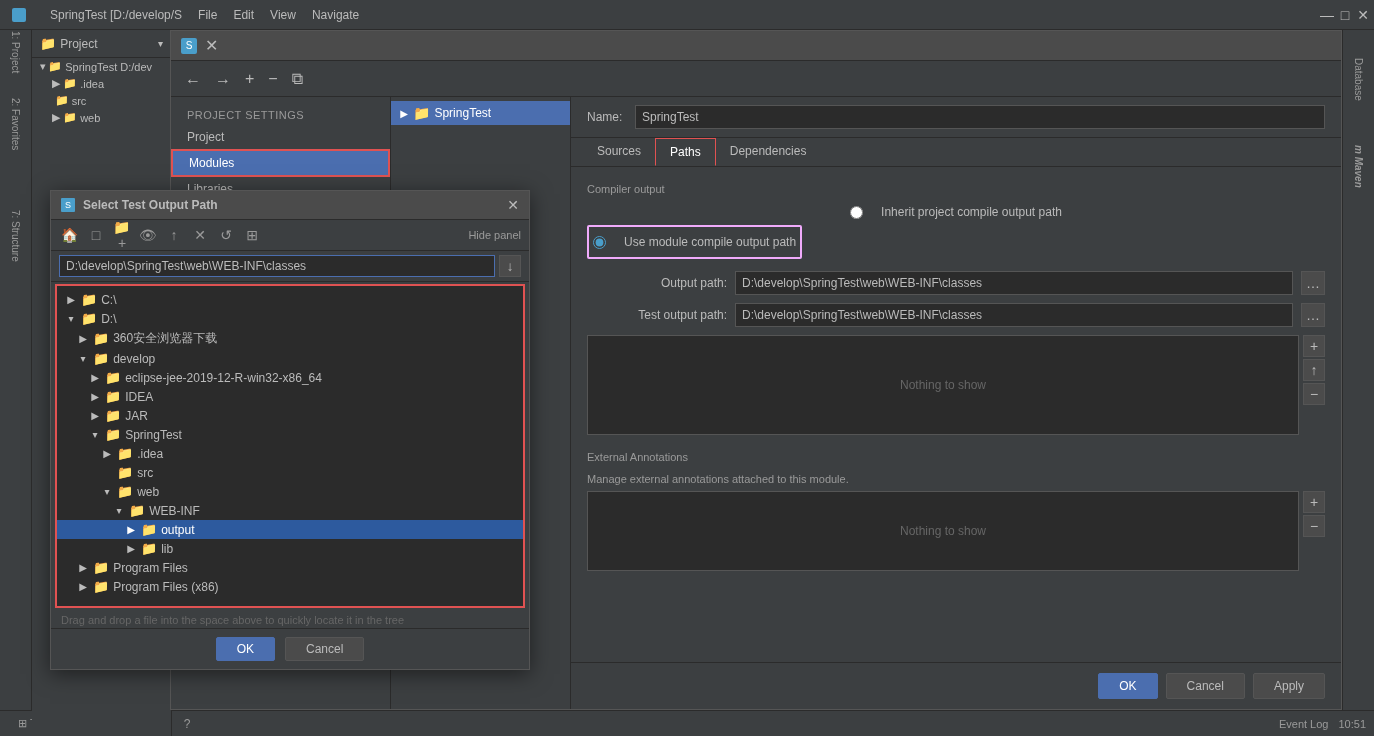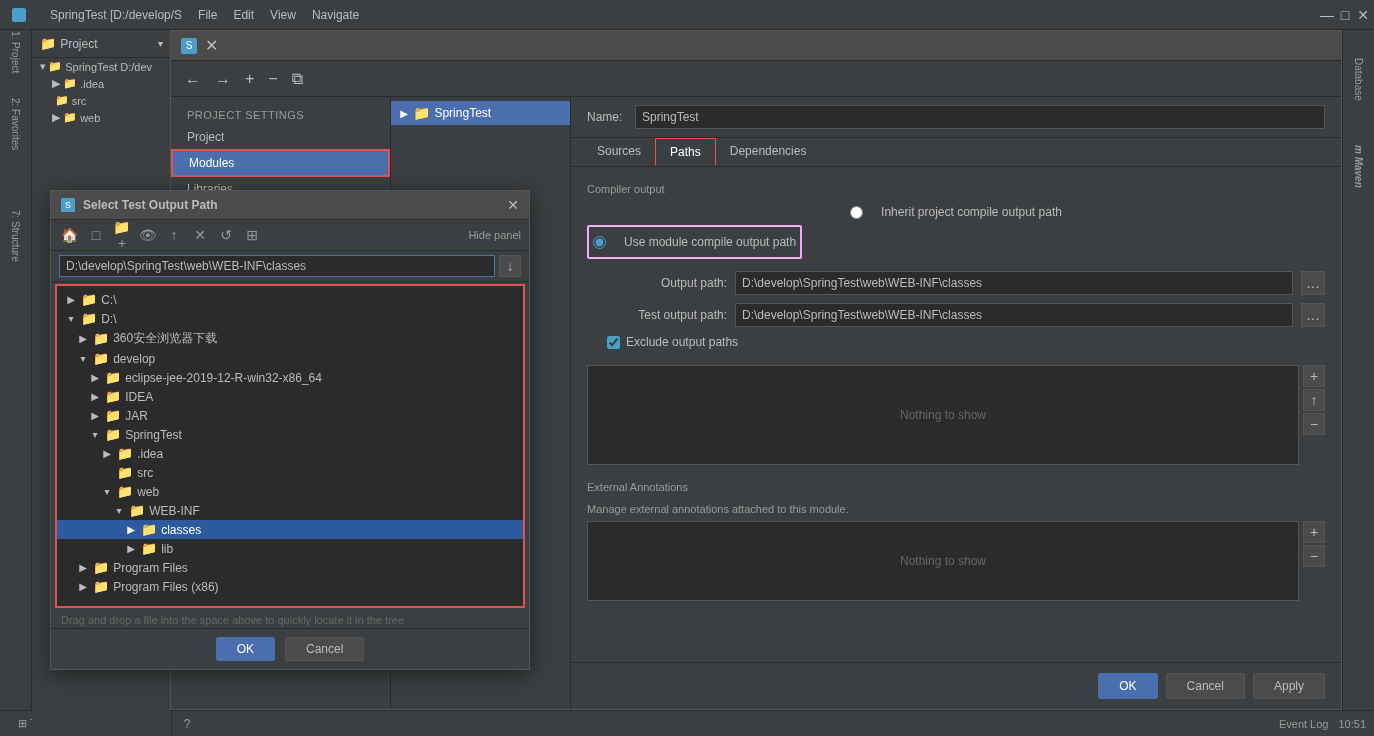--- a/index.html
+++ b/index.html
@@ -257,24 +257,20 @@
           <input class="path-input" type="text" value="D:\develop\SpringTest\web\WEB-INF\classes" style="">
           <button class="path-btn">…</button>
         </div>
 
         <div class="path-row">
           <span class="path-label">Test output path:</span>
           <input class="path-input" type="text" value="D:\develop\SpringTest\web\WEB-INF\classes" style="">
           <button class="path-btn">…</button>
         </div>
 
-        <div class="checkbox-row">
-          <input type="checkbox" checked="" style="">
-          <label>Exclude output paths</label>
-        </div>
 
         <div class="javadoc-section">
           <div style="display:flex;gap:4px;">
             <div class="javadoc-box" style="flex:1;">
               <span class="javadoc-placeholder">Nothing to show</span>
             </div>
             <div style="display:flex;flex-direction:column;gap:2px;">
               <button class="side-btn">+</button>
               <button class="side-btn">↑</button>
               <button class="side-btn">−</button>
@@ -401,21 +397,21 @@
 
       <div class="fd-tree-item indent-4">
         <span class="arrow">▾</span>
         <span class="folder-icon folder-yellow">📁</span>
         <span>WEB-INF</span>
       </div>
 
       <div class="fd-tree-item indent-5 selected-row" style="background:#2d5a9e;color:white;">
         <span class="arrow">▶</span>
         <span class="folder-icon" style="color:#d4cc80;">📁</span>
-        <span>classes</span>
+        <span>output</span>
       </div>
 
       <div class="fd-tree-item indent-5">
         <span class="arrow">▶</span>
         <span class="folder-icon folder-yellow">📁</span>
         <span>lib</span>
       </div>
 
       <div class="fd-tree-item indent-1">
         <span class="arrow">▶</span>

